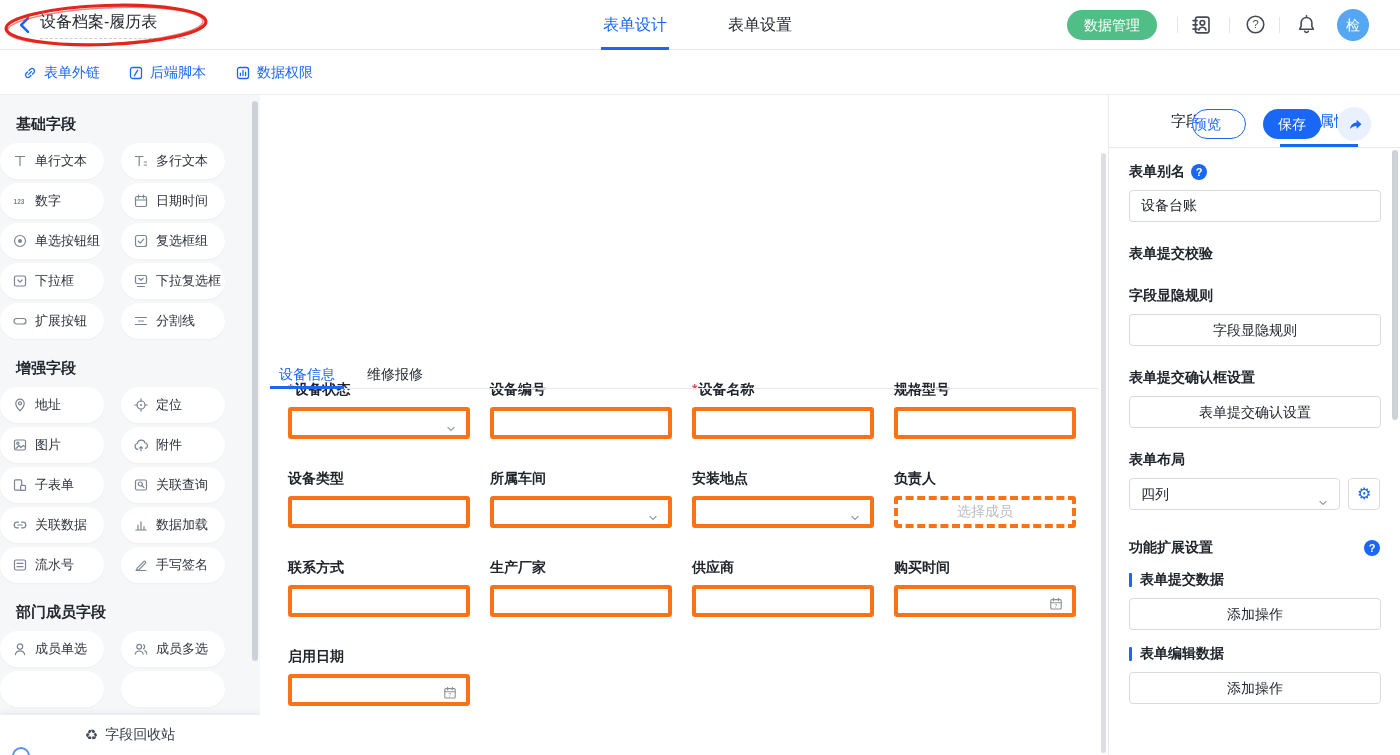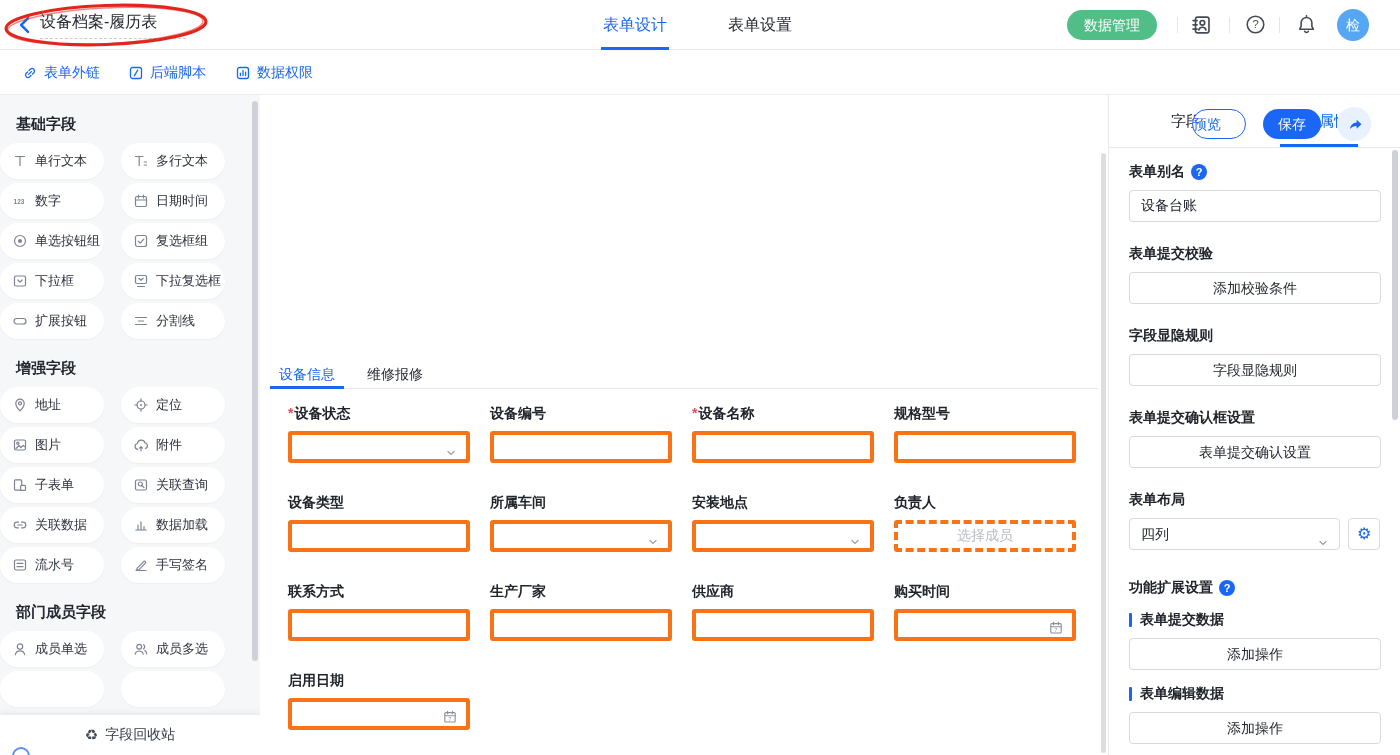--- a/index.html
+++ b/index.html
@@ -41,41 +41,41 @@
   .side-scroll{position:absolute;right:2px;top:6px;width:6px;height:560px;border-radius:3px;background:#ced1d7;z-index:5;}
 
   
   .canvas{position:absolute;left:260px;top:95px;width:848px;height:660px;background:#fff;}
   .dropzone{position:absolute;left:48px;top:20px;width:758px;height:260px;border:1px dashed #c7cad0;}
   .drop-hint{position:absolute;left:0;right:0;top:118px;text-align:center;font-size:14px;color:#a9adb4;}
   .ctabs{position:absolute;left:10px;top:266px;width:828px;height:28px;display:flex;border-bottom:1px solid #e8e9eb;z-index:2;}
   .ctab{position:relative;padding:0 9px;margin-right:14px;font-size:14px;line-height:26px;color:#23272f;cursor:pointer;}
   .ctab.active{color:#1a66f5;}
   .ctab.active::after{content:"";position:absolute;left:0;right:0;bottom:-1px;height:3px;background:#1a66f5;}
-  .fields{position:absolute;left:28px;top:308px;display:grid;grid-template-columns:repeat(4,182px);column-gap:20px;row-gap:29px;}
+  .fields{position:absolute;left:28px;top:284px;display:grid;grid-template-columns:repeat(4,182px);column-gap:20px;row-gap:29px;}
   .flabel{height:20px;line-height:20px;font-size:14px;font-weight:bold;color:#20242b;margin-bottom:8px;white-space:nowrap;}
   .star{color:#e34d59;margin-right:1px;}
   .ctrl{position:relative;height:32px;border:4px solid #f97316;border-radius:3px;background:#fff;cursor:pointer;text-align:center;}
   .ctrl .chev{position:absolute;right:9px;top:10px;}
   .ctrl .cal{position:absolute;right:8px;top:7px;}
   .ctrl.member{border-style:dashed;display:flex;align-items:center;justify-content:center;font-size:14px;color:#b9bdc5;}
   .canvas-scroll{position:absolute;left:841px;top:58px;width:5px;height:600px;border-radius:3px;background:#dcdee2;}
 
   
   .panel{position:absolute;left:1108px;top:95px;width:292px;height:660px;background:#fff;border-left:1px solid #e8e9eb;}
   .ptabs{position:relative;height:53px;border-bottom:1px solid #e8e9eb;}
   .ptab{position:absolute;top:0;line-height:52px;font-size:15px;cursor:pointer;}
   .ptab.p1{left:62px;}
   .ptab.p2{left:180px;}
   .ptab.active{color:#1a66f5;}
   .ptab.active::after{content:"";position:absolute;left:-9px;right:-9px;bottom:0;height:3px;background:#1a66f5;}
   .pcontent{padding:14px 20px 0;}
   .plabel{display:flex;align-items:center;gap:6px;height:20px;margin-top:22px;font-size:14px;font-weight:bold;color:#20242b;}
   .plabel.first{margin-top:0;}
-  .plabel.mt28{margin-top:28px;}
+  .plabel.mt28{margin-top:28px;justify-content:space-between;}
   .help-dot{width:16px;height:16px;border-radius:50%;background:#1a66f5;color:#fff;font-size:11px;font-weight:bold;text-align:center;line-height:16px;}
   .pinput{margin-top:8px;width:252px;height:32px;border:1px solid #d8dade;border-radius:4px;padding:0 11px;font-size:14px;color:#23272f;background:#fff;font-family:inherit;outline:none;}
   .pbtn{display:block;margin-top:8px;width:252px;height:32px;border:1px solid #d8dade;border-radius:4px;background:#fff;font-size:14px;color:#23272f;line-height:30px;text-align:center;cursor:pointer;font-family:inherit;padding:0;}
   .layout-row{margin-top:8px;display:flex;gap:8px;}
   .pselect{position:relative;width:212px;height:32px;border:1px solid #d8dade;border-radius:4px;line-height:30px;padding:0 11px;font-size:14px;color:#23272f;cursor:pointer;}
   .pselect .chev{position:absolute;right:10px;top:10px;}
   .gear-btn{width:32px;height:32px;border:1px solid #d8dade;border-radius:4px;background:#fff;color:#1a66f5;font-size:16px;text-align:center;line-height:30px;cursor:pointer;}
   .sub-label{display:flex;align-items:center;gap:8px;height:20px;margin-top:12px;font-size:14px;font-weight:bold;color:#20242b;}
   .sub-label.s2{margin-top:14px;}
   .sub-label::before{content:"";width:3px;height:14px;background:#1a66f5;border-radius:1px;}
@@ -429,21 +429,20 @@
       <div class="ptab p2 active">表单属性</div>
     </div>
     <div class="pcontent">
       <div class="plabel first">
         <span>表单别名</span>
         <span class="help-dot">?</span>
       </div>
       <input class="pinput" readonly="" value="设备台账" style="">
 
       <div class="plabel">表单提交校验</div>
-      <button class="pbtn">添加校验条件</button>
 
       <div class="plabel">字段显隐规则</div>
       <button class="pbtn">字段显隐规则</button>
 
       <div class="plabel">表单提交确认框设置</div>
       <button class="pbtn">表单提交确认设置</button>
 
       <div class="plabel">表单布局</div>
       <div class="layout-row">
         <div class="pselect">

